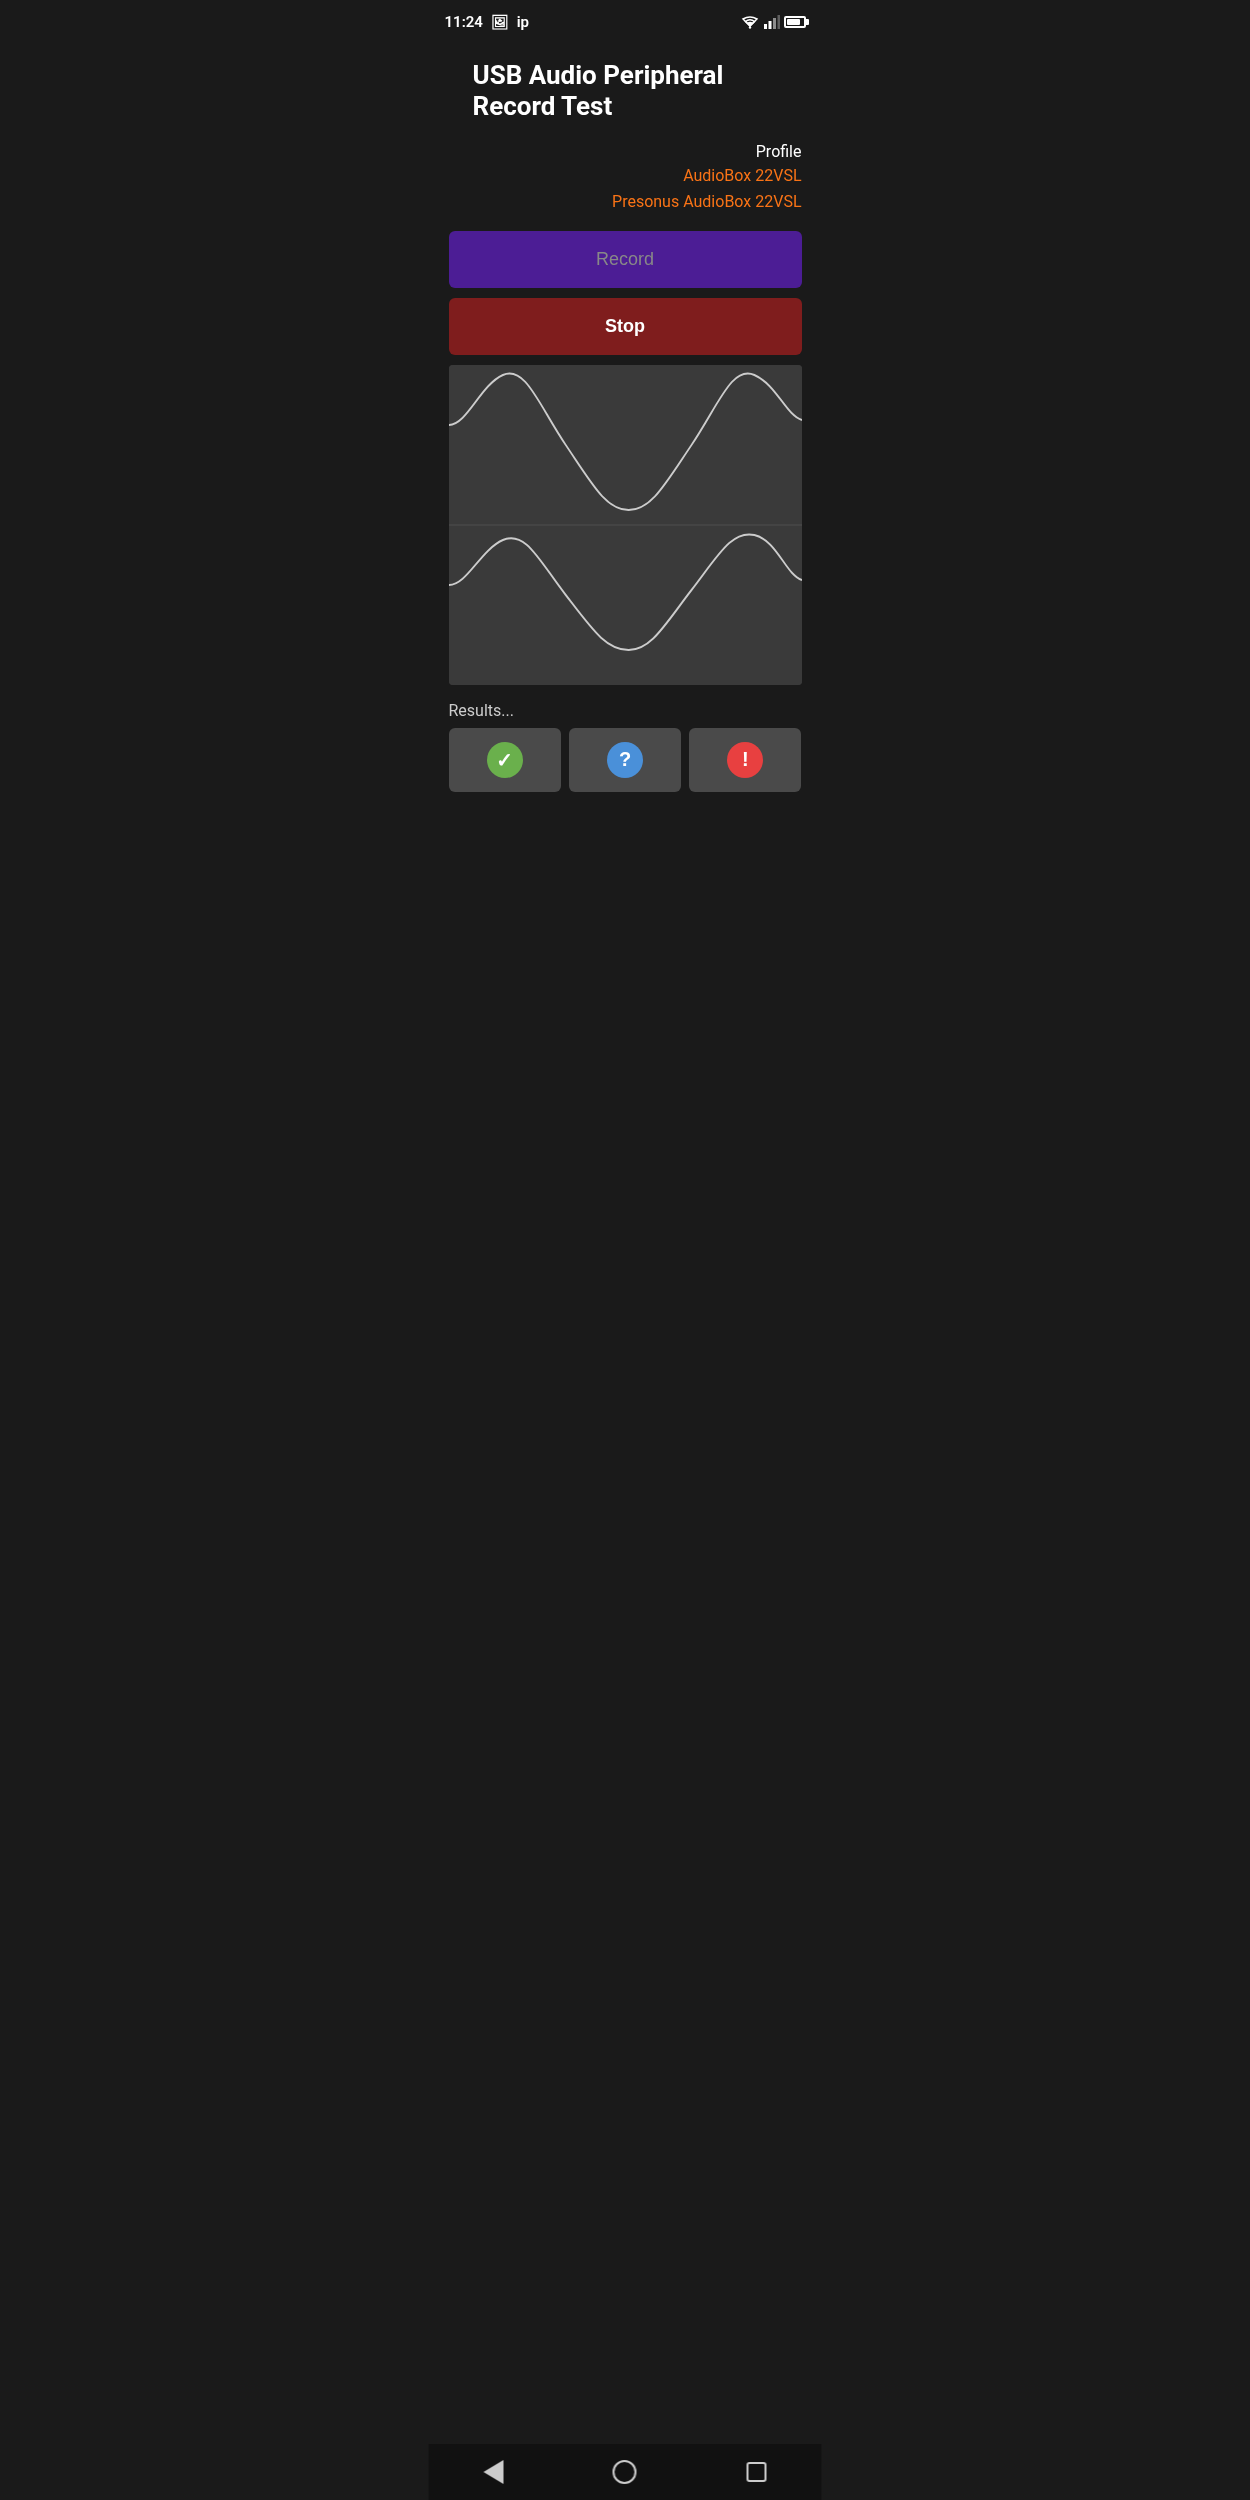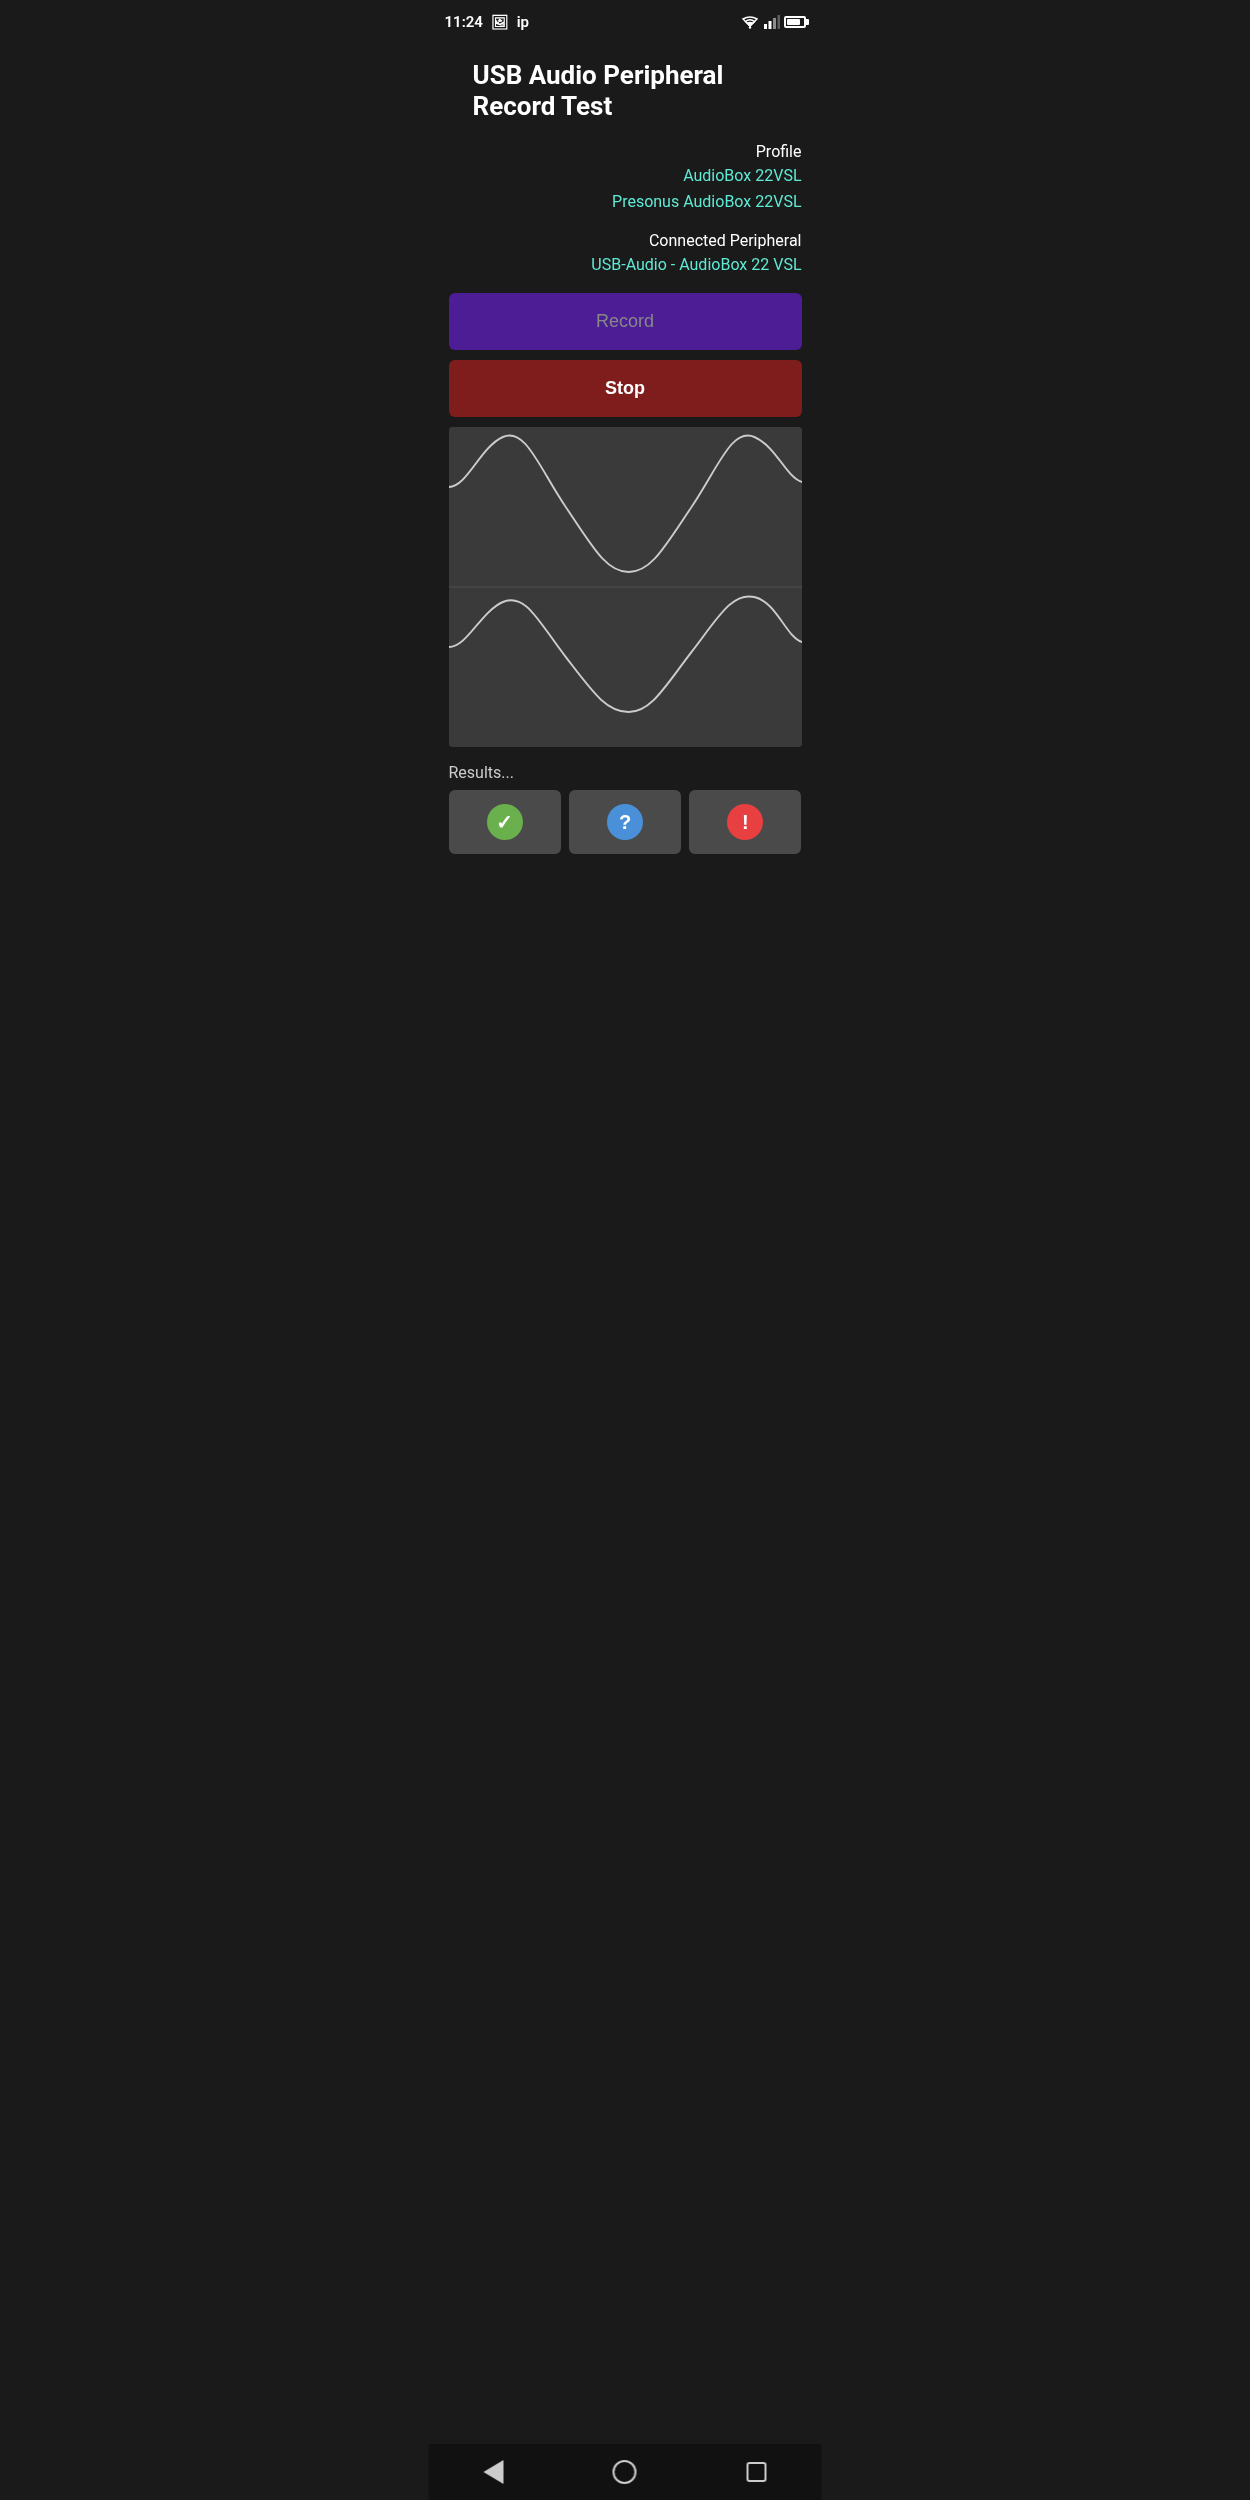--- a/index.html
+++ b/index.html
@@ -103,21 +103,21 @@
     }
 
     .info-label {
       font-size: 16px;
       color: #ffffff;
       margin-bottom: 2px;
     }
 
     .info-value {
       font-size: 16px;
-      color: #5eead4;
+      color: #f97316;
       padding-left: 24px;
       line-height: 1.6;
     }
 
     .description-text {
       font-size: 16px;
       color: #cccccc;
       line-height: 1.5;
       margin-bottom: 20px;
     }
@@ -310,24 +310,20 @@
   <h1 class="page-title">USB Audio Peripheral Record Test</h1>
 
   
   <div class="info-section">
     <div class="info-label">Profile</div>
     <div class="info-value">AudioBox 22VSL</div>
     <div class="info-value">Presonus AudioBox 22VSL</div>
   </div>
 
   
-  <div class="info-section">
-    <div class="info-label">Connected Peripheral</div>
-    <div class="info-value">USB-Audio - AudioBox 22 VSL</div>
-  </div>
 
   
 
   
   <button class="btn btn-record">Record</button>
 
   
   <button class="btn btn-stop">Stop</button>
 
   

